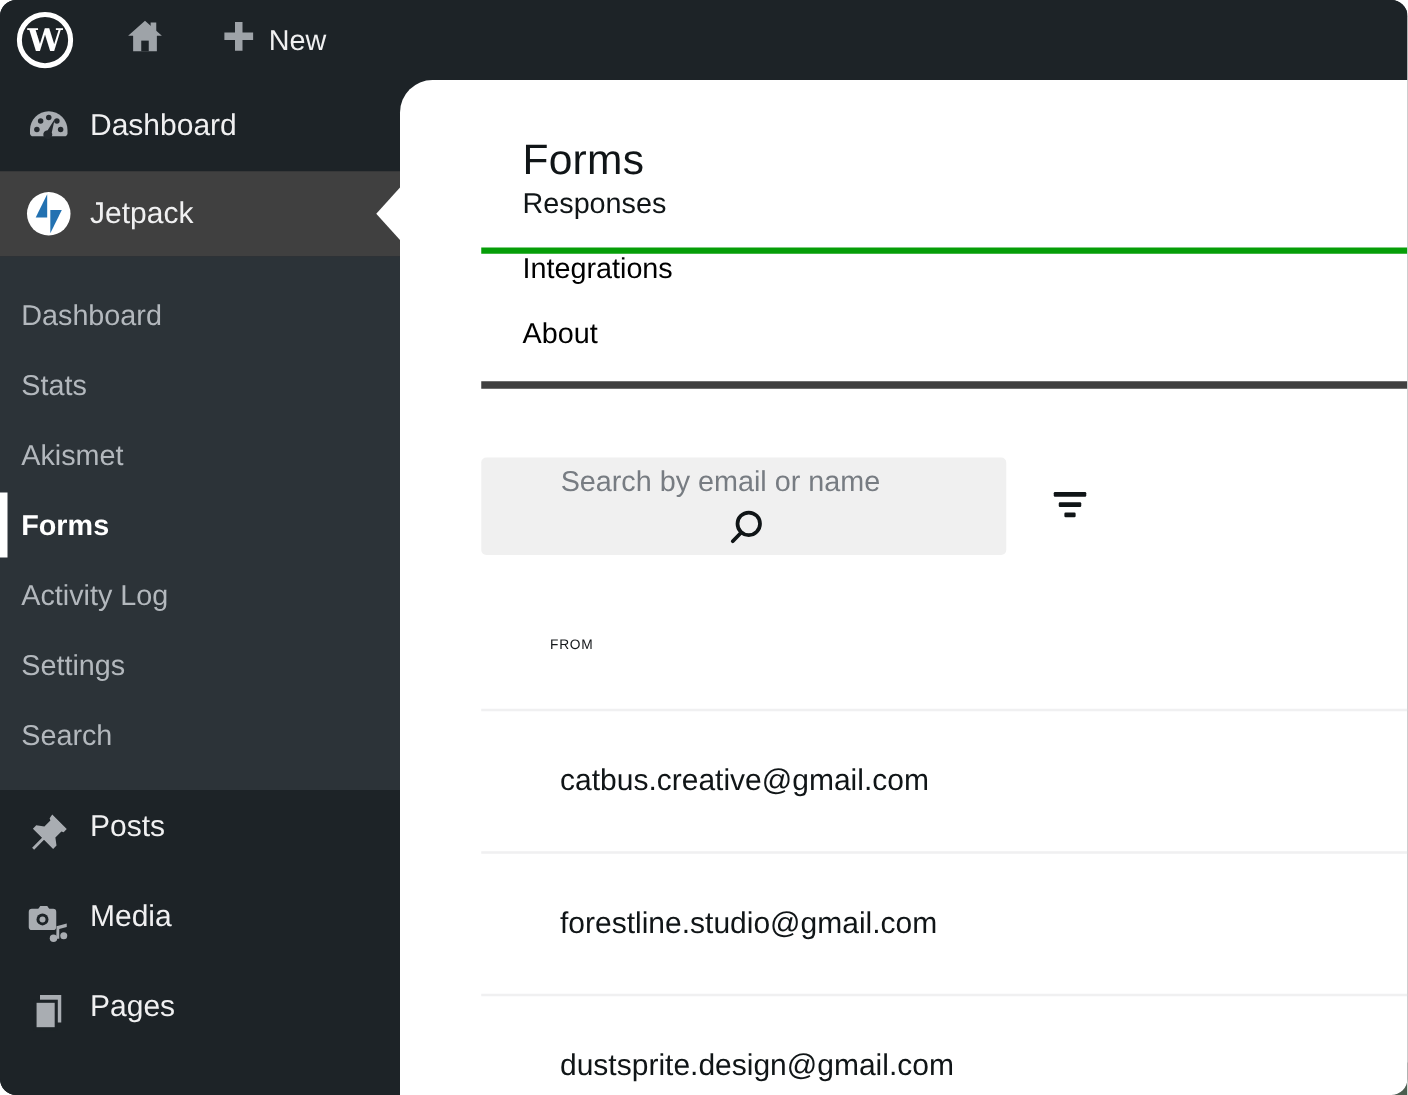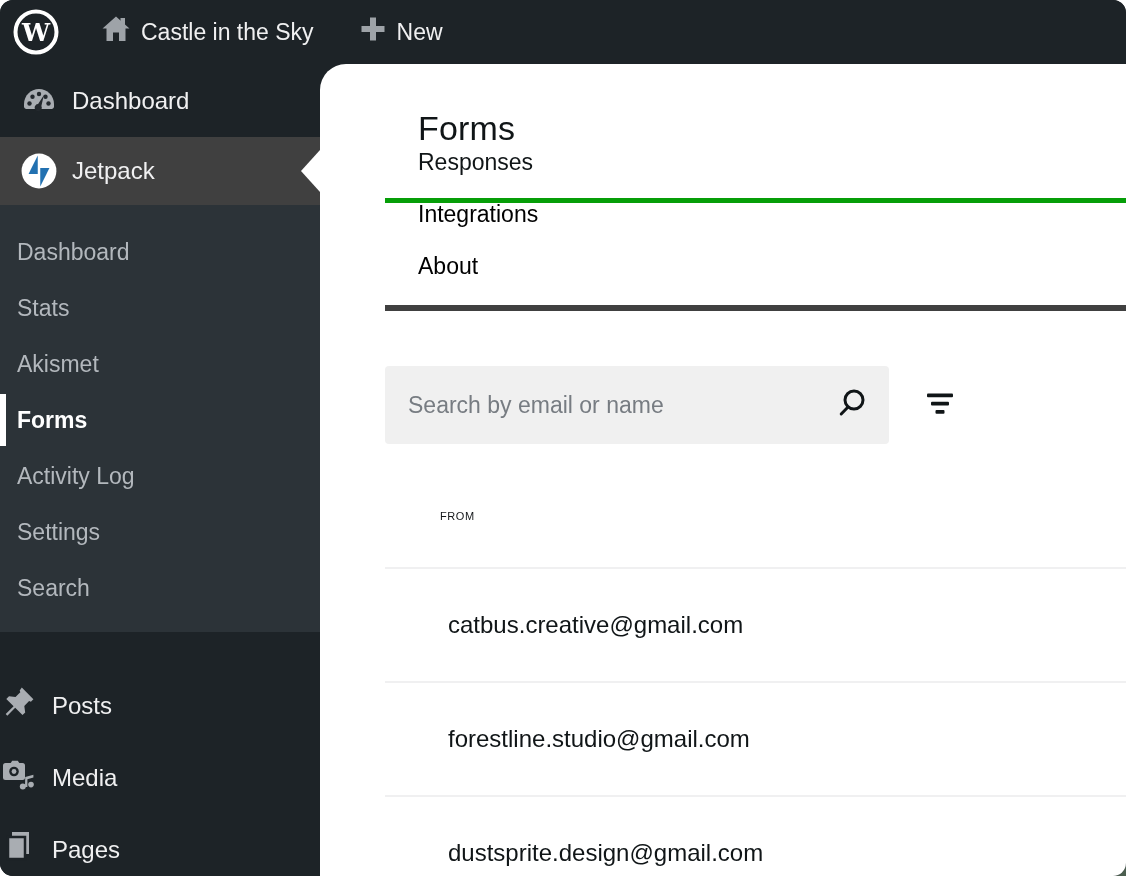--- a/index.html
+++ b/index.html
@@ -28,38 +28,38 @@
   .item-jetpack::after { content:""; position:absolute; right:0; top:50%; transform:translateY(-50%);
         border-top:21px solid transparent; border-bottom:21px solid transparent; border-right:19px solid #ffffff; }
 
   .submenu { background:#2c3338; padding:19px 0 16px; }
   .sub-item { position:relative; height:56px; display:flex; align-items:center; padding-left:17px;
               font-size:23px; color:#b3b8bd; cursor:pointer; }
   .sub-item.active { color:#ffffff; font-weight:700; }
   .sub-item.active::before { content:""; position:absolute; left:0; top:2px; height:52px; width:6px; background:#ffffff; }
 
   .bottom-menu { padding-top:16px; }
-  .bmenu-item { height:72px; display:flex; align-items:flex-end; color:#f0f0f1;
+  .bmenu-item { height:72px; display:flex; align-items:flex-start; padding-left:20px; color:#f0f0f1;
                 font-size:24px; cursor:pointer; }
   .bmenu-item .mi { width:38px; display:flex; justify-content:center; margin-right:14px; }
 
   
   .content { position:absolute; left:320px; top:64px; right:0; bottom:0; background:#ffffff;
              border-top-left-radius:26px; padding-left:65px; z-index:6; overflow:hidden; }
   .page-title { margin:44px 0 0 33px; font-size:34px; line-height:41px; font-weight:500;
                 color:#101517; letter-spacing:0.2px; }
 
   .tabs { display:flex; border-bottom:6px solid #404040;flex-direction:column; }
   .tab { position:relative; padding:0 33px 26px; font-size:23px; line-height:26px; color:#000000; cursor:pointer; }
   .tab.active { color:#101517; }
   .tab.active::after { content:""; position:absolute; left:0; right:0; bottom:-2px; height:5px; background:#069e08; }
 
   .toolbar { margin-top:55px; display:flex; align-items:center; }
-  .search-box { width:504px; height:78px; background:#f0f0f0; border-radius:4px;
-                display:flex; align-items:center; padding:0 20px 0 23px; }
+  .search-box { width:420px; height:78px; background:#f0f0f0; border-radius:4px;
+                display:flex; align-items:center; padding:0 20px 0 23px;flex-direction:column; }
   .search-box input { flex:1; border:none; outline:none; background:transparent; font-size:23px;
                       color:#101517; font-family:"Liberation Sans", sans-serif; }
   .search-box input::placeholder { color:#777c82; opacity:1; }
   .filter-btn { margin-left:36px; border:none; background:none; cursor:pointer; display:flex; align-items:center; }
 
   .thead { padding:62px 0 41px 55px; border-bottom:2px solid #f0f0f1; font-size:11px; line-height:20px;
            font-weight:500; letter-spacing:0.6px; color:#14171a; }
   .row { height:114px; border-bottom:2px solid #f0f0f1; display:flex; align-items:center;
          padding-left:63px; font-size:24px; color:#101517; cursor:pointer; }
 </style>
@@ -78,21 +78,20 @@
       </svg>
     </span>
     <span class="ab-item ab-home">
       <span>
         <svg width="32" height="32" viewBox="0 0 32 32">
           <rect x="20.5" y="5" width="4.5" height="7" fill="#9ea3a8"></rect>
           <path d="M16 3.5 L2.5 15.5 H6.5 V28 H25.5 V15.5 H29.5 Z" fill="#9ea3a8"></path>
           <rect x="13" y="19.5" width="6" height="8.5" fill="#1d2327"></rect>
         </svg>
       </span>
-      <span>Castle in the Sky</span>
     </span>
     <span class="ab-item ab-new">
       <span>
         <svg width="30" height="30" viewBox="0 0 30 30">
           <path d="M12 3.5 h6 v8.5 h8.5 v6 h-8.5 v8.5 h-6 v-8.5 h-8.5 v-6 h8.5 z" fill="#9ea3a8"></path>
         </svg>
       </span>
       <span>New</span>
     </span>
   </div>

